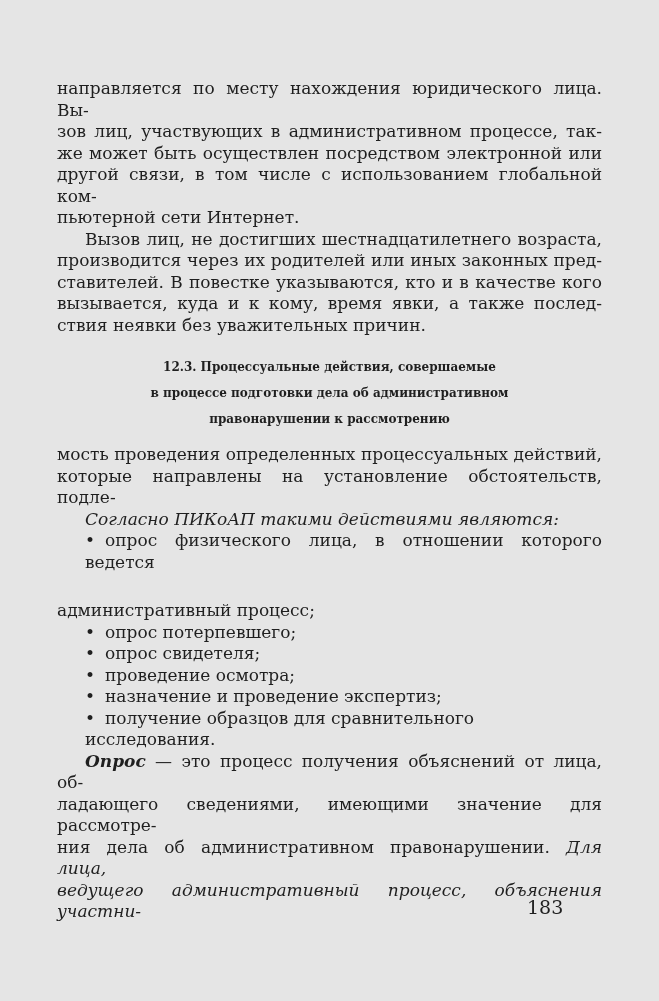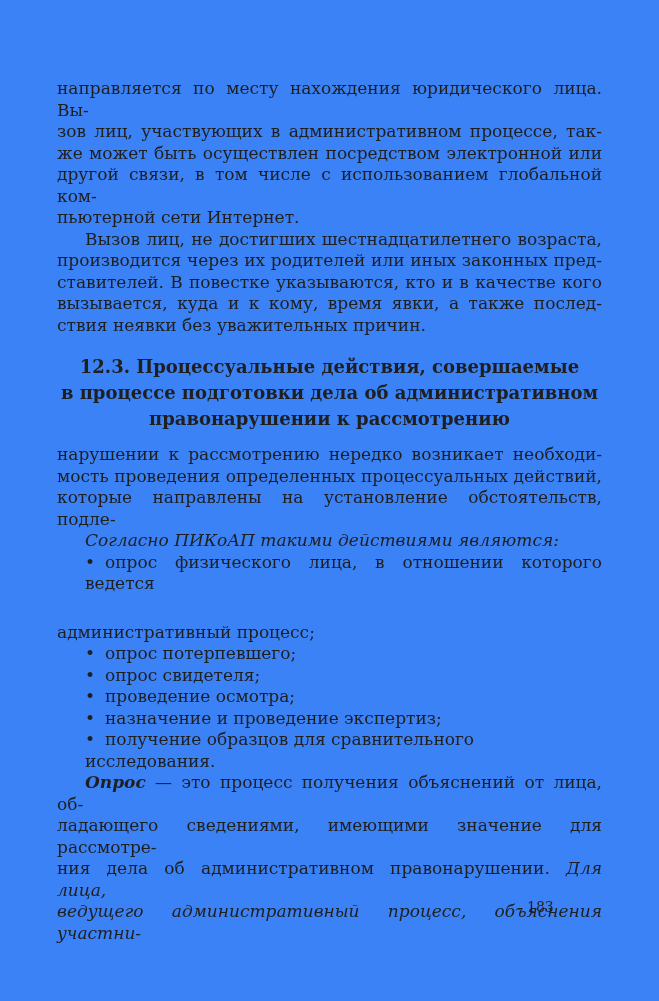--- a/index.html
+++ b/index.html
@@ -4,21 +4,21 @@
 <style>
   html, body {
     margin: 0;
     padding: 0;
     background: #ffffff;
   }
   .page {
     position: relative;
     width: 659px;
     height: 1001px;
-    background: #3b82f6;
+    background: #e5e5e5;
     font-family: "DejaVu Serif", "Liberation Serif", serif;
     color: #1f1f1f;
     overflow: hidden;
   }
   .text-block {
     position: absolute;
     left: 57px;
     top: 78px;
     width: 545px;
     font-size: 17px;
@@ -30,40 +30,40 @@
   }
   
   .j {
     text-align: justify;
     text-align-last: justify;
   }
   .indent { text-indent: 28px; }
   .heading {
     margin: 18px 0 12px 0;
     font-weight: bold;
-    font-size: 18px;
+    font-size: 12px;
     line-height: 26px;
     text-align: center;
   }
   .heading .line { text-align: center; min-height: 26px; }
   .i  { font-style: italic; }
   .bi { font-style: italic; font-weight: bold; }
   .bullet-line { padding-left: 28px; }
   .bullet-cont { padding-left: 0; margin-top: 27px; }
   .marker {
     display: inline-block;
     width: 10px;
     margin-right: 10px;
     text-align: left;
   }
   .page-num {
     position: absolute;
     left: 527px;
     top: 897px;
-    font-size: 14px;
+    font-size: 19px;
     line-height: 21px;
   }
 </style>
 </head>
 <body>
 
 <div class="page">
   <div class="text-block">
 
     <div>
@@ -82,21 +82,20 @@
       <div class="line">ствия неявки без уважительных причин.</div>
     </div>
 
     <div class="heading">
       <div class="line">12.3. Процессуальные действия, совершаемые</div>
       <div class="line">в процессе подготовки дела об административном</div>
       <div class="line">правонарушении к рассмотрению</div>
     </div>
 
     <div>
-      <div class="line j">нарушении к рассмотрению нередко возникает необходи-</div>
       <div class="line j">мость проведения определенных процессуальных действий,</div>
       <div class="line j">которые направлены на установление обстоятельств, подле-</div>
     </div>
 
     <div class="line indent i">Согласно ПИКоАП такими действиями являются:</div>
 
     <div>
       <div class="line j bullet-line"><span class="marker">•</span><span>опрос физического лица, в отношении которого ведется</span></div>
       <div class="line bullet-cont">административный процесс;</div>
       <div class="line bullet-line"><span class="marker">•</span><span>опрос потерпевшего;</span></div>

